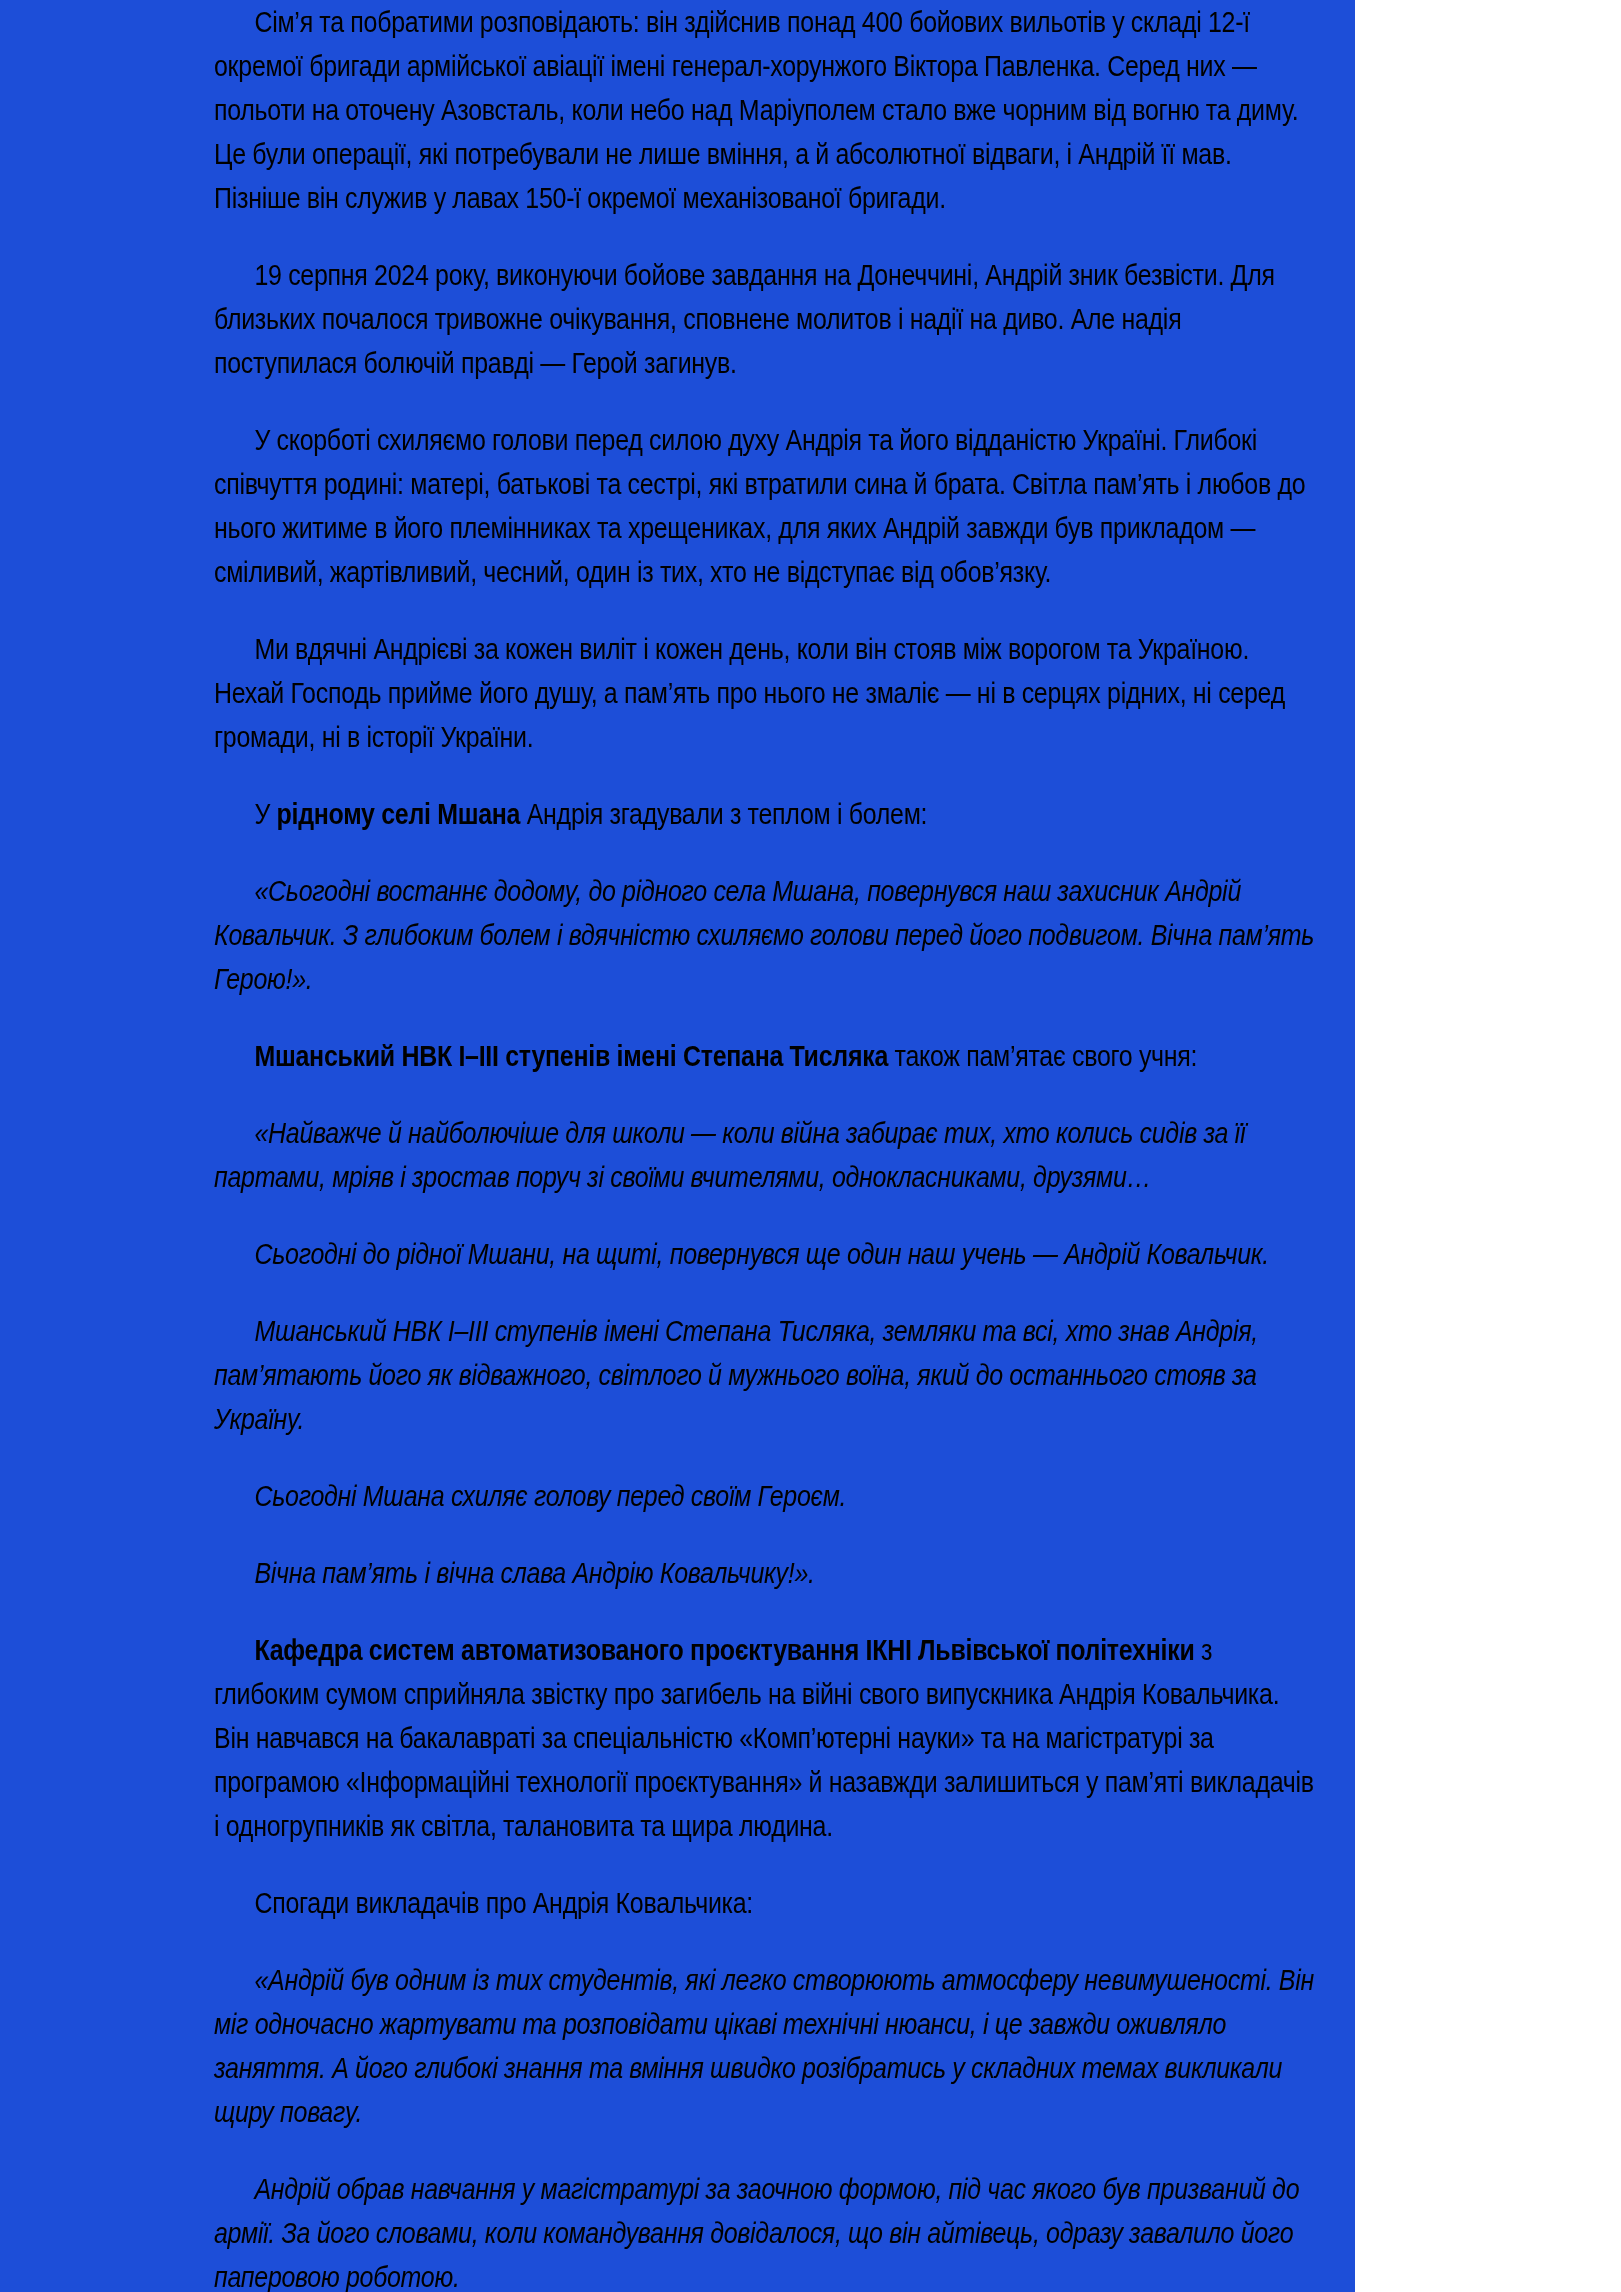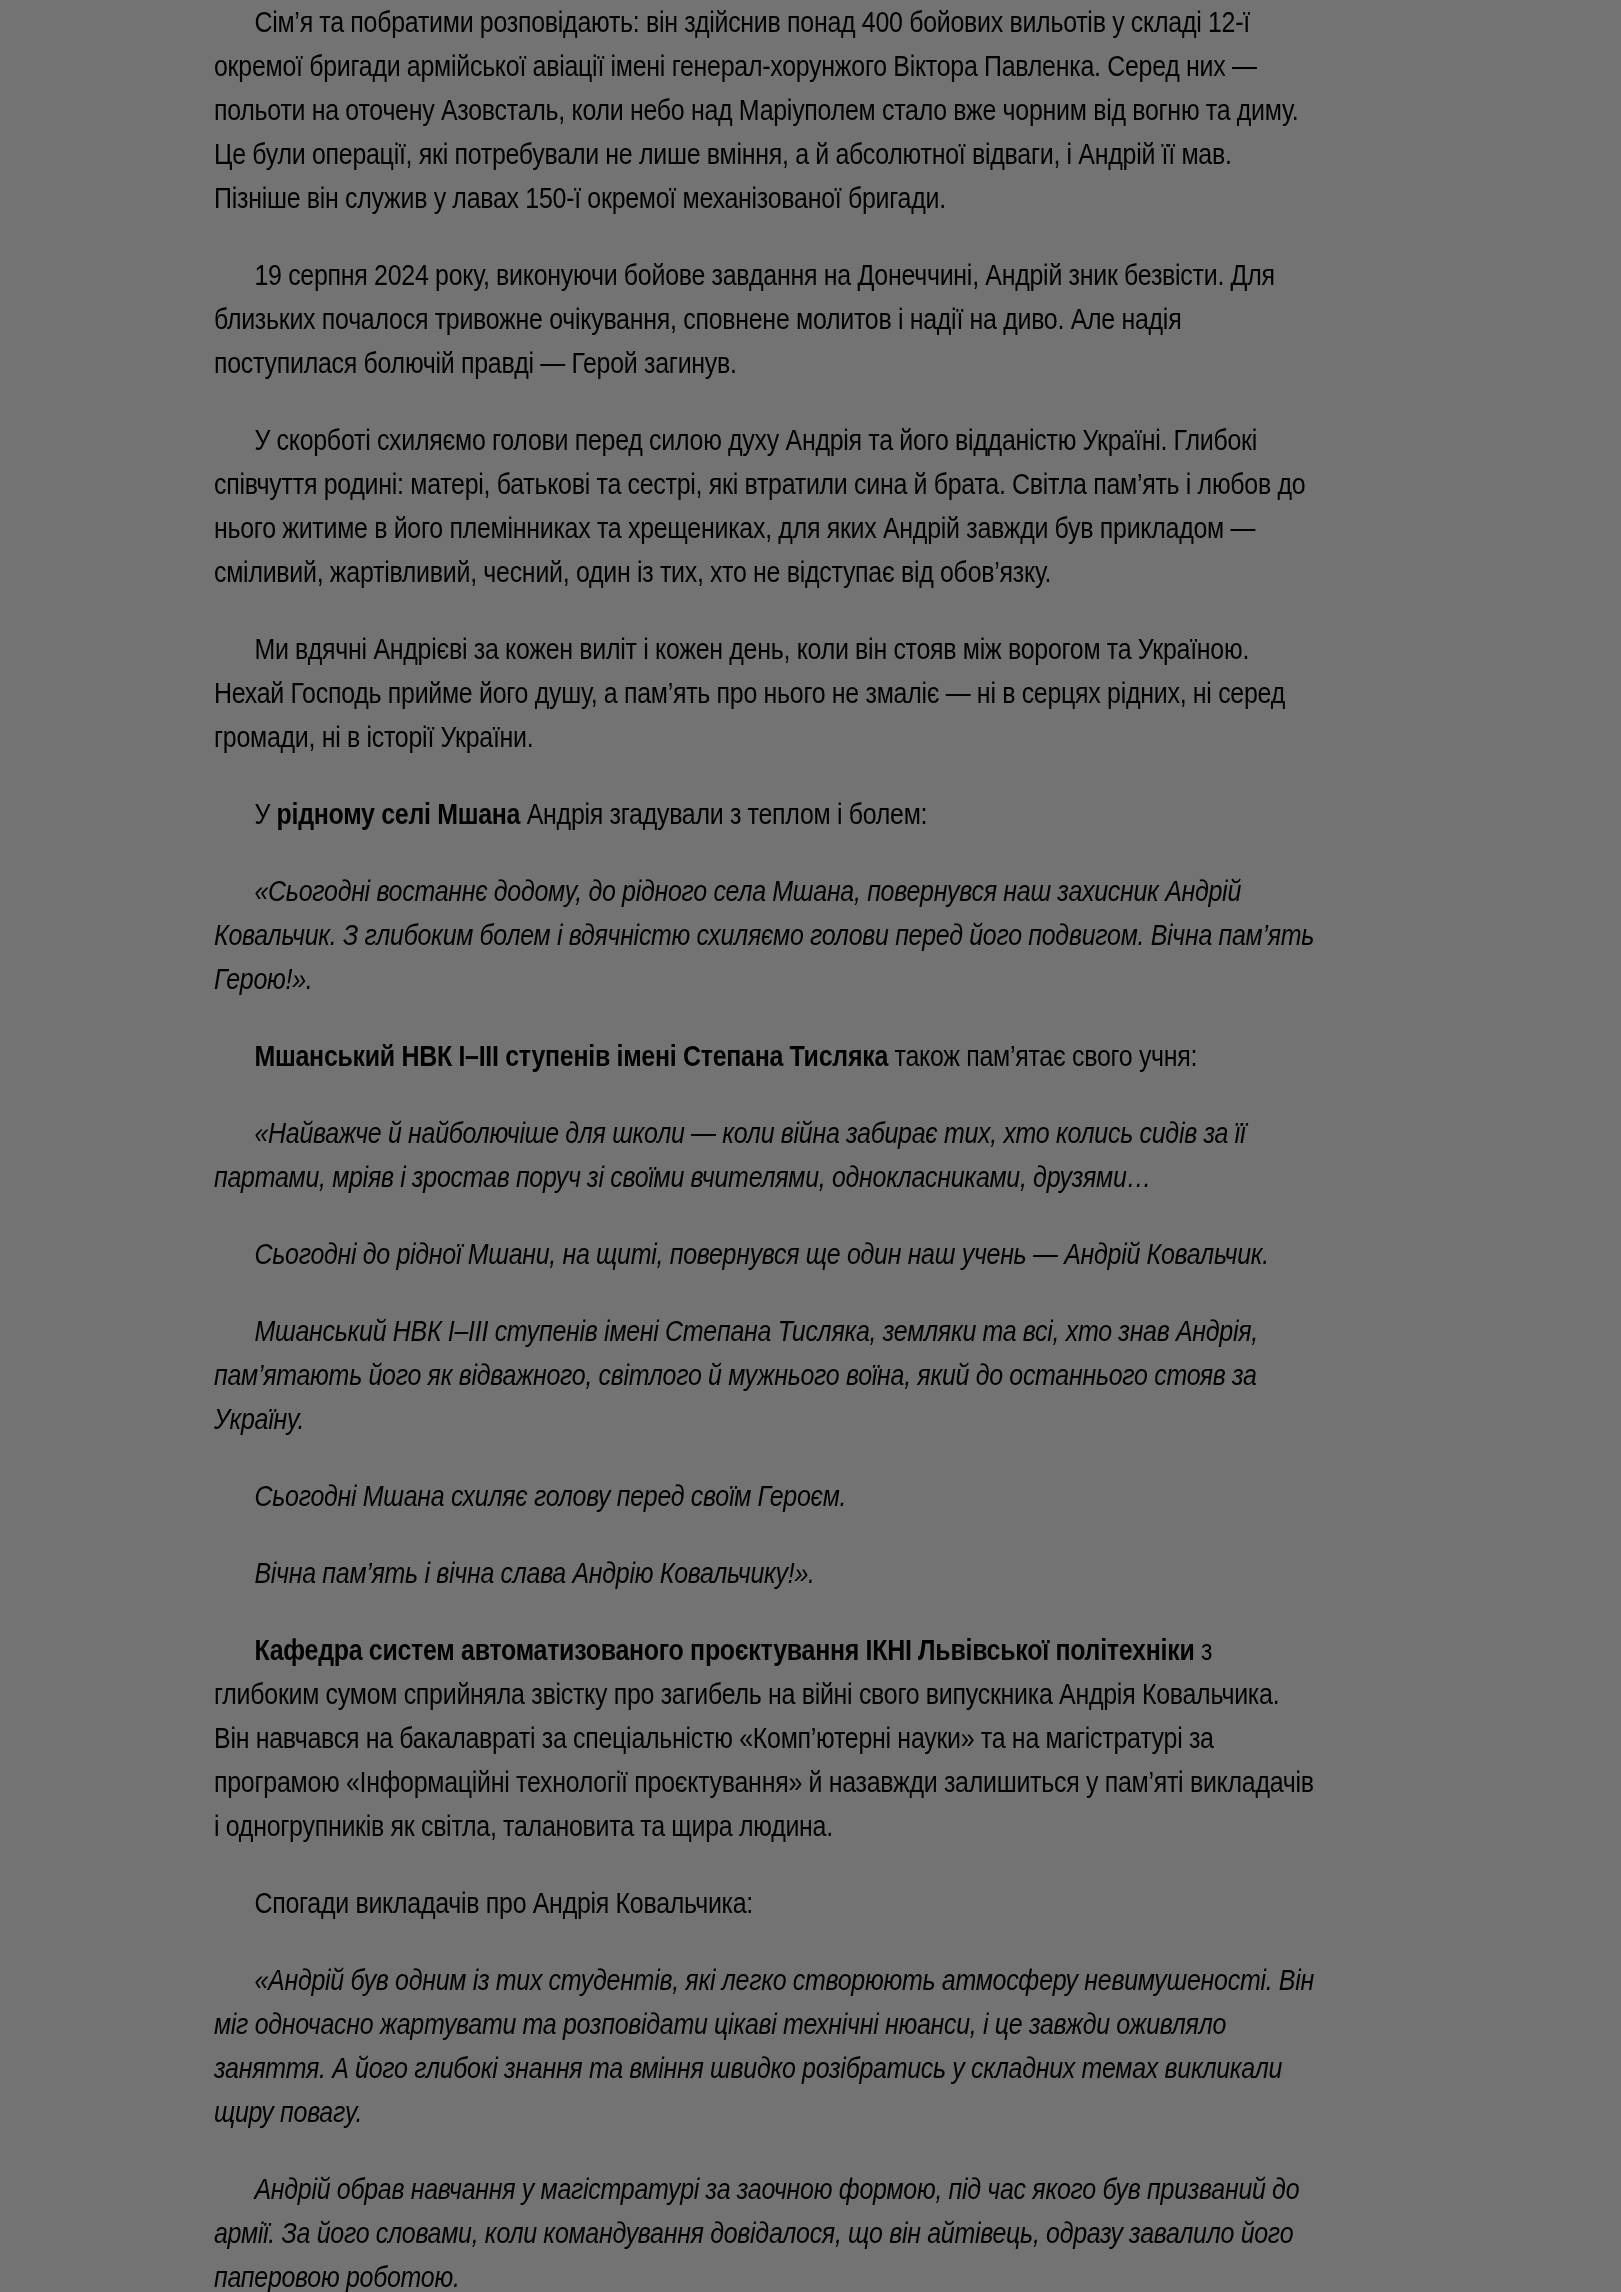--- a/index.html
+++ b/index.html
@@ -3,23 +3,23 @@
 <meta charset="utf-8">
 <title>Document</title>
 <style>
   html, body {
     margin: 0;
     padding: 0;
     background: #ffffff;
   }
   .page {
     position: relative;
-    width: 1621px;
+    width: 1355px;
     height: 2293px;
-    background: #737373;
+    background: #1d4ed8;
     overflow: hidden;
     box-sizing: border-box;
   }
   .doc-body {
     position: absolute;
     left: 214px;
     top: 0px;
     width: 1102px;
     font-family: "Liberation Sans", "DejaVu Sans", sans-serif;
     font-stretch: condensed;

